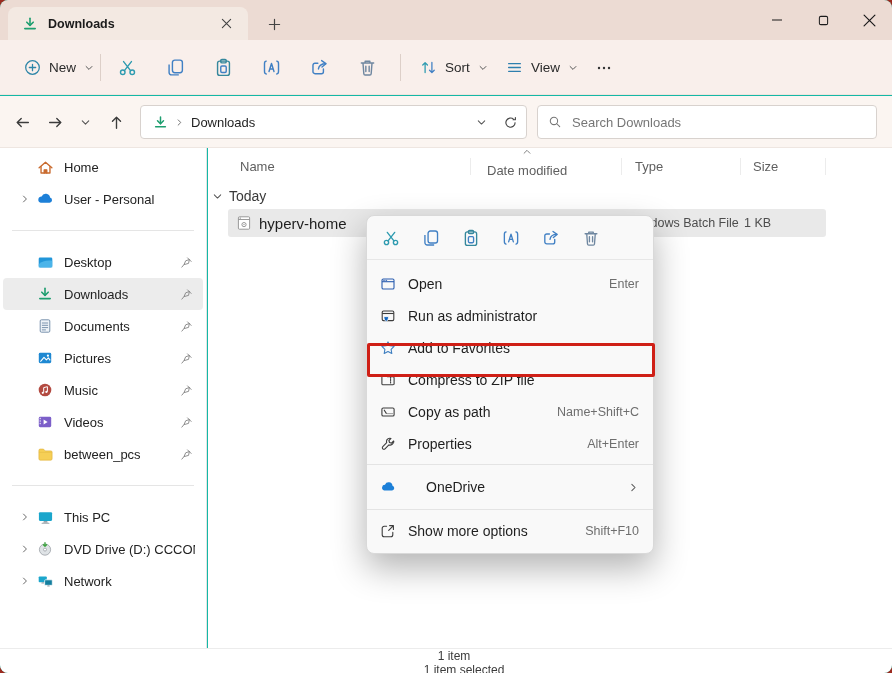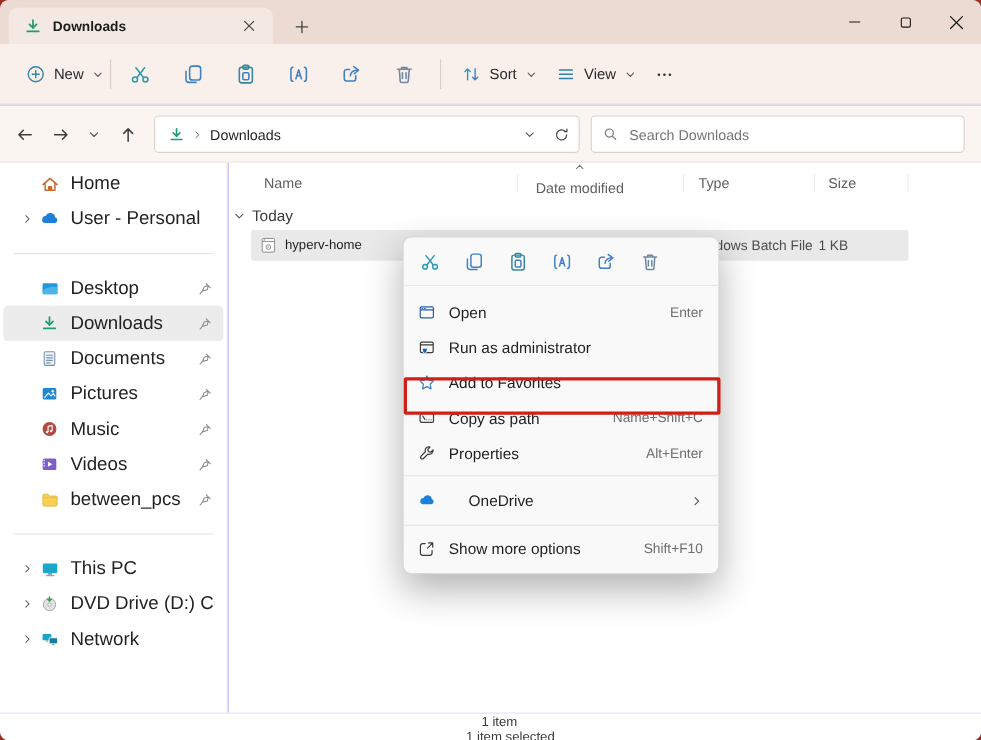--- a/index.html
+++ b/index.html
@@ -1,19 +1,19 @@
 <!DOCTYPE html>
 <html><head>
 <meta charset="utf-8">
 <style>
   * { margin:0; padding:0; box-sizing:border-box; }
   html,body { width:892px; height:673px; overflow:hidden; }
   body { background:#9c2b20; font-family:"Liberation Sans", sans-serif; color:#1b1b1b; position:relative; }
   svg { display:block; }
-  .window { position:absolute; inset:0; background:#c4b5fd; border-radius:8px; overflow:hidden;padding-left:41px; }
+  .window { position:absolute; inset:0; background:#14b8a6; border-radius:8px; overflow:hidden;padding-left:41px; }
 
   
   .titlebar { position:absolute; top:0; left:0; right:0; height:40px; background:#ecdbd3; }
   .tab { position:absolute; left:8px; top:7px; width:240px; height:33px; background:#f3e9e2; border-radius:8px 8px 0 0; display:flex; align-items:center; padding:0 10px 0 14px; gap:10px; }
   .tab-title { font-size:12.5px; font-weight:bold; color:#1b1b1b; }
   .tab-close { margin-left:auto; width:24px; height:24px; display:flex; align-items:center; justify-content:center; border-radius:4px; color:#444; }
   .newtab { position:absolute; left:260px; top:11px; width:28px; height:26px; display:flex; align-items:center; justify-content:center; color:#444; border-radius:4px; }
   .win-controls { position:absolute; right:0; top:0; height:40px; display:flex; }
   .win-btn { width:46px; height:40px; display:flex; align-items:center; justify-content:center; color:#1b1b1b; }
 
@@ -34,34 +34,34 @@
   .searchbox { position:absolute; left:537px; top:9px; width:340px; height:34px; background:#fff; border:1px solid #d8d2ce; border-radius:4px; display:flex; align-items:center; padding:0 10px; gap:10px; }
   .searchbox input { border:none; outline:none; font-family:"Liberation Sans",sans-serif; font-size:13px; color:#1f1f1f; flex:1; background:transparent; }
   .searchbox input::placeholder { color:#767676; }
 
   
   .sidebar { position:absolute; top:148px; left:0; width:207px; bottom:25px; background:#fff; border-right:1px solid #e4e4e4; padding-top:3px; overflow:hidden; }
   .sb-item { height:32px; display:flex; align-items:center; padding:0 8px 0 12px; margin:0 3px; border-radius:4px; }
   .sb-item.selected { background:#ececec; }
   .sb-chev { width:20px; display:flex; justify-content:center; color:#5c5c5c; }
   .sb-icon { width:20px; display:flex; justify-content:center; }
-  .sb-label { font-size:17px; color:#222; margin-left:9px; flex:1; white-space:nowrap; overflow:hidden; }
+  .sb-label { font-size:13px; color:#222; margin-left:9px; flex:1; white-space:nowrap; overflow:hidden; }
   .sb-pin { width:18px; display:flex; justify-content:center; }
   .sb-sep { height:1px; background:#e5e5e5; margin:15px 12px; }
 
   
   .main { position:absolute; top:148px; left:208px; right:0; bottom:25px; background:#fff; }
   .col-head { position:absolute; top:6px; height:24px; font-size:13px; color:#5f5f5f; display:flex; align-items:center; }
   .col-sep { position:absolute; top:10px; width:1px; height:17px; background:#ececec; }
   .sort-chev { position:absolute; left:314px; top:0px; color:#777; }
   .group-row { position:absolute; top:36px; left:4px; height:24px; display:flex; align-items:center; gap:6px; }
   .group-label { font-size:14px; color:#3a3a3a; }
   .file-row { position:absolute; top:61px; left:20px; width:598px; height:28px; background:#e9e9e9; border-radius:3px; }
   .file-icon { position:absolute; left:8px; top:6px; }
-  .file-name { position:absolute; left:31px; top:6px; font-size:12px; color:#1f1f1f; }
+  .file-name { position:absolute; left:31px; top:6px; font-size:15px; color:#1f1f1f; }
   .file-type { position:absolute; left:401px; top:7px; font-size:12.5px; color:#4d4d4d; white-space:nowrap; }
   .file-size { position:absolute; right:12px; top:7px; width:70px; font-size:12.5px; color:#4d4d4d; }
 
   
   .ctx { position:absolute; left:366px; top:215px; width:288px; background:#f9f9f9; border:1px solid #d9d9d9; border-radius:8px; box-shadow:0 14px 34px rgba(0,0,0,.30); z-index:20; padding-bottom:5px; }
   .ctx-iconrow { height:44px; display:flex; align-items:center; padding-left:8px; border-bottom:1px solid #e7e7e7; }
   .ctx-icnbtn { width:32px; height:32px; margin-right:8px; display:flex; align-items:center; justify-content:center; border-radius:4px; }
   .ctx-list { padding-top:8px; position:relative; }
   .ctx-item { height:32px; display:flex; align-items:center; padding:0 14px 0 13px; font-size:14px; color:#1f1f1f; }
   .ctx-item .mi { width:16px; margin-right:12px; display:flex; justify-content:center; }
@@ -604,20 +604,30 @@
         <span class="mi">
           <svg width="16" height="16" viewBox="0 0 16 16" fill="none" stroke="#3f7fc1" stroke-width="1.1" stroke-linejoin="round">
               <path d="M8 1.9l1.9 3.8 4.2.6-3 3 .7 4.2L8 11.5l-3.8 2 .7-4.2-3-3 4.2-.6z"></path>
             </svg>
         </span>
         <span>Add to Favorites</span>
         <span class="ctx-short"></span>
       </div>
       <div class="ctx-item">
         <span class="mi">
+          <svg width="16" height="16" viewBox="0 0 16 16" fill="none" stroke="#3c3c3c" stroke-width="1.1" stroke-linejoin="round">
+              <path d="M1.9 4.3a1.1 1.1 0 0 1 1.1-1.1h3l1.5 1.6h5.5a1.1 1.1 0 0 1 1.1 1.1v5.8a1.1 1.1 0 0 1-1.1 1.1H3a1.1 1.1 0 0 1-1.1-1.1z"></path>
+              <path d="M10.6 5v1.2M10.6 7.4v1.2M10.6 9.8V11" stroke-linecap="round"></path>
+            </svg>
+        </span>
+        <span>Compress to ZIP file</span>
+        <span class="ctx-short"></span>
+      </div>
+      <div class="ctx-item">
+        <span class="mi">
           <svg width="16" height="16" viewBox="0 0 16 16" fill="none" stroke="#3c3c3c" stroke-width="1.1">
               <rect x="1.9" y="4" width="12.2" height="8" rx="1.3"></rect>
               <path d="M4.3 6.2l2 3.2" stroke-linecap="round"></path>
               <circle cx="8" cy="9.6" r=".55" fill="#3c3c3c" stroke="none"></circle>
               <circle cx="10" cy="9.6" r=".55" fill="#3c3c3c" stroke="none"></circle>
               <circle cx="12" cy="9.6" r=".55" fill="#3c3c3c" stroke="none"></circle>
             </svg>
         </span>
         <span>Copy as path</span>
         <span class="ctx-short">Name+Shift+C</span>

